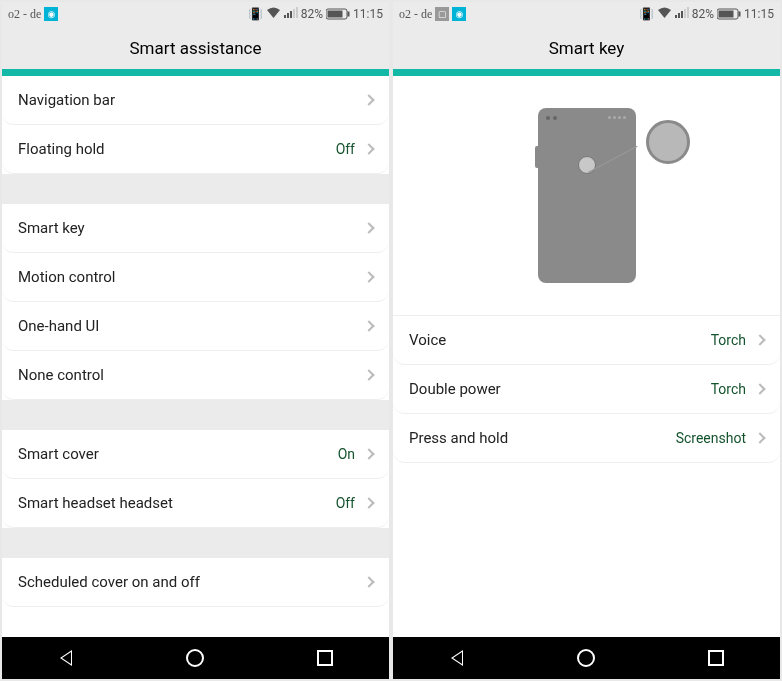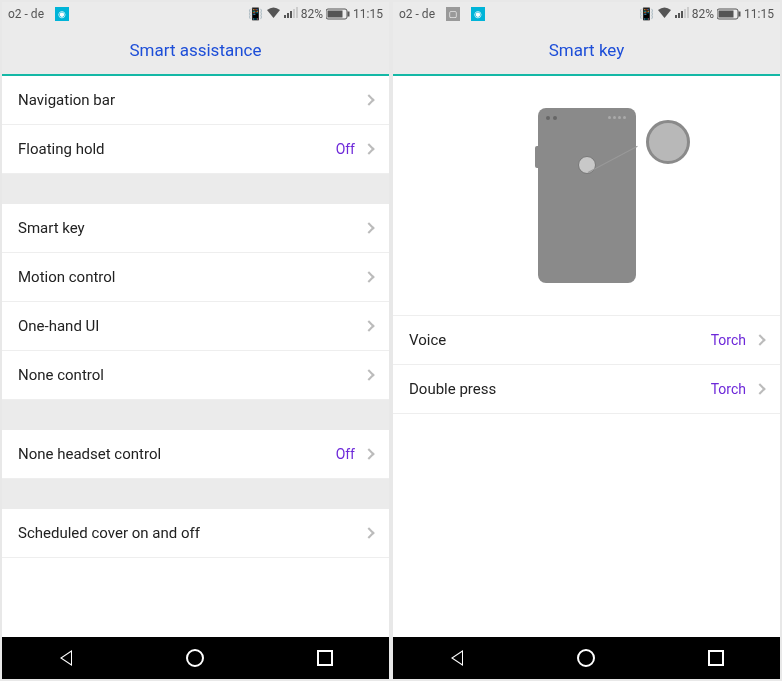--- a/index.html
+++ b/index.html
@@ -23,60 +23,61 @@
     
     .status-bar {
       height: 24px;
       background: #ebebeb;
       display: flex;
       align-items: center;
       padding: 0 6px;
       font-size: 12px;
       color: #555;
     }
-    .status-left { display: flex; align-items: center; gap: 11px; }
+    .status-left { display: flex; align-items: center; gap: 3px; font-family: Liberation Serif, serif; }
     .status-right { margin-left: auto; display: flex; align-items: center; gap: 3px; }
     .icon-box {
       width: 14px; height: 14px;
       background: #00b4d8;
       display: inline-flex;
       align-items: center;
       justify-content: center;
       color: #fff;
       font-size: 9px;
     }
     .icon-box.grey { background: #999; }
     .battery-icon { display: inline-flex; align-items: center; }
     
     .header {
       height: 50px;
       background: #ebebeb;
       display: flex;
       align-items: center;
       justify-content: center;
       font-size: 17px;
-      color: #1d4ed8;
-      border-bottom: 2px solid #14b8a6;
+      color: #000000;
+      border-bottom: 7px solid #14b8a6;
     }
     
     .list { flex: 1; background: #fff; overflow: hidden; }
     .section-gap { height: 30px; background: #ebebeb; }
     .row {
       height: 49px;
       padding: 0 16px;
       display: flex;
       align-items: center;
       border-bottom: 1px solid #eee;
       background: #fff;
       font-size: 15px;
       color: #222;
       cursor: pointer;
+      border-radius: 12px;
     }
     .row-label { flex: 1; }
-    .row-value { color: #6d28d9; font-size: 14px; margin-right: 10px; }
+    .row-value { color: #14532d; font-size: 14px; margin-right: 10px; }
     .chevron {
       width: 8px; height: 8px;
       border-top: 2px solid #bbb;
       border-right: 2px solid #bbb;
       transform: rotate(45deg);
     }
     
     .nav-bar {
       height: 42px;
       background: #000;
@@ -254,21 +255,26 @@
       <span class="chevron"></span>
     </div>
     <div class="row">
       <span class="row-label">None control</span>
       <span class="chevron"></span>
     </div>
 
     <div class="section-gap"></div>
 
     <div class="row">
-      <span class="row-label">None headset control</span>
+      <span class="row-label">Smart cover</span>
+      <span class="row-value">On</span>
+      <span class="chevron"></span>
+    </div>
+    <div class="row">
+      <span class="row-label">Smart headset headset</span>
       <span class="row-value">Off</span>
       <span class="chevron"></span>
     </div>
 
     <div class="section-gap"></div>
 
     <div class="row">
       <span class="row-label">Scheduled cover on and off</span>
       <span class="chevron"></span>
     </div>
@@ -347,24 +353,29 @@
         <div class="callout-circle"></div>
       </div>
     </div>
 
     <div class="row">
       <span class="row-label">Voice</span>
       <span class="row-value">Torch</span>
       <span class="chevron"></span>
     </div>
     <div class="row">
-      <span class="row-label">Double press</span>
+      <span class="row-label">Double power</span>
       <span class="row-value">Torch</span>
       <span class="chevron"></span>
     </div>
+    <div class="row">
+      <span class="row-label">Press and hold</span>
+      <span class="row-value">Screenshot</span>
+      <span class="chevron"></span>
+    </div>
   </div>
 
   <div class="nav-bar">
     <div class="nav-btn">
         <div class="tri-back"></div>
       </div>
     <div class="nav-btn">
         <div class="circle-home"></div>
       </div>
     <div class="nav-btn">

